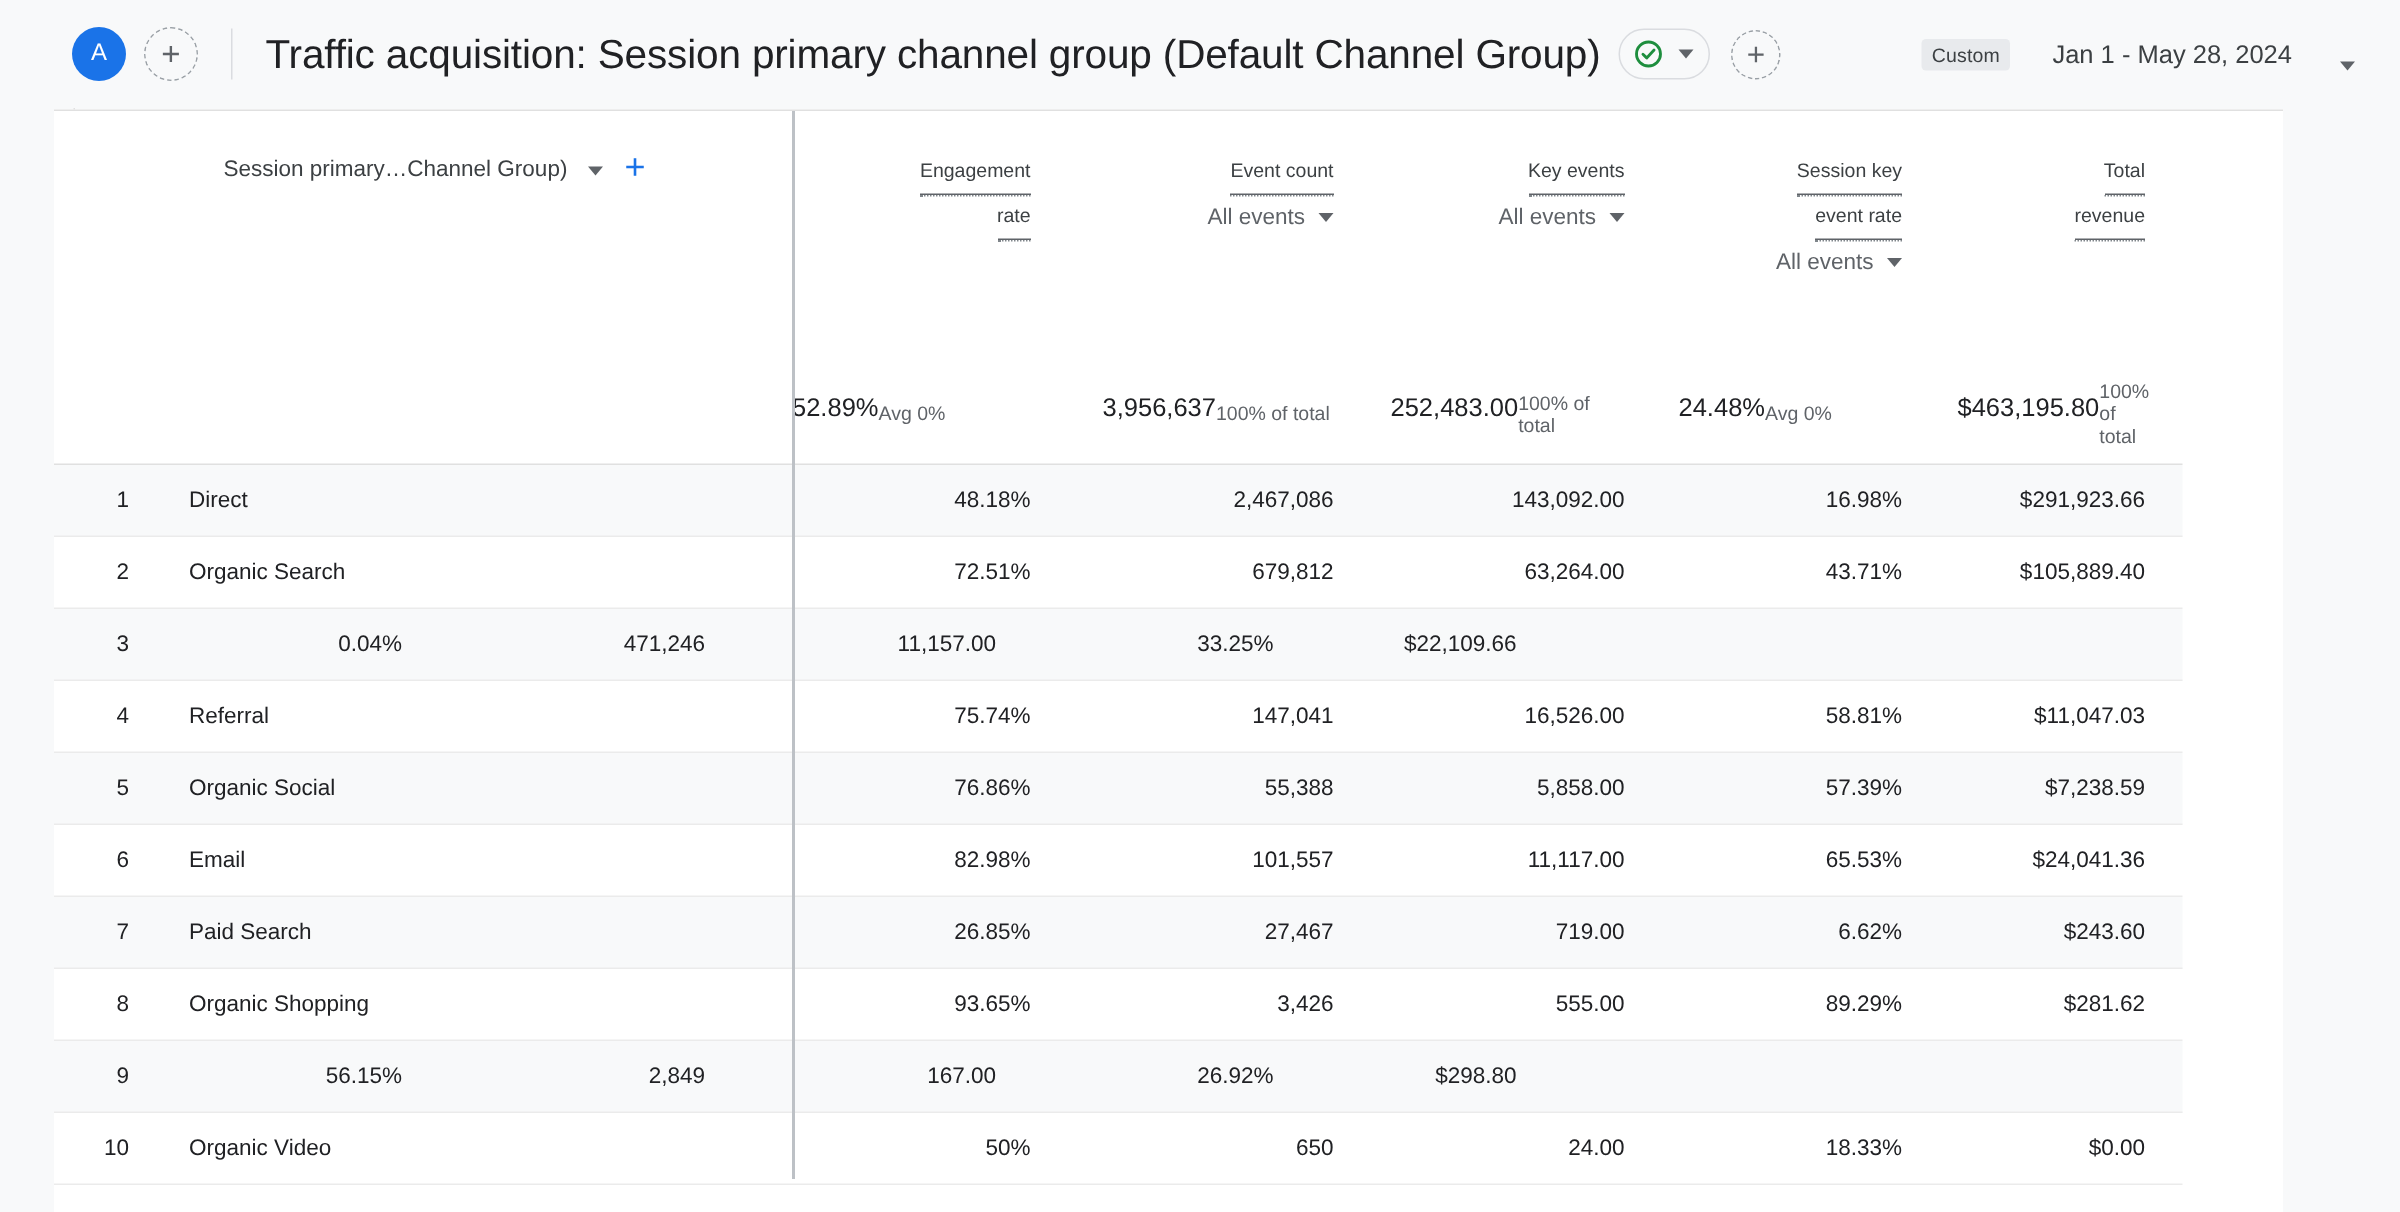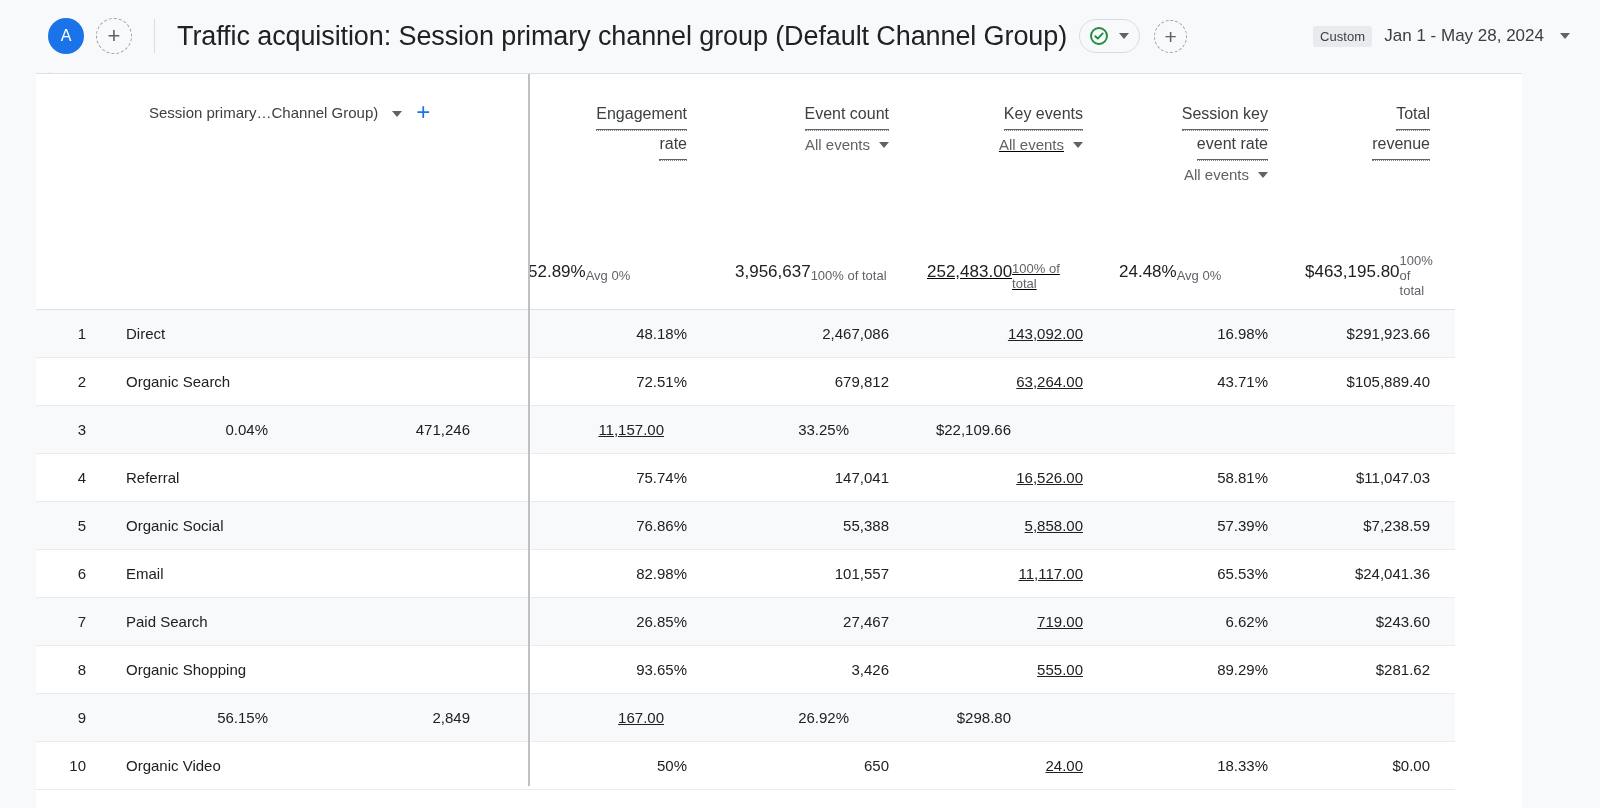--- a/index.html
+++ b/index.html
@@ -46,21 +46,21 @@
     border-top: 6px solid #5f6368; }
   .dashed-add-sm {
     width: 33px; height: 33px; border-radius: 50%;
     border: 1px dashed #9aa0a6;
     display: flex; align-items: center; justify-content: center;
     margin-left: 14px; flex: none;
   }
   .dashed-add-sm .plus { font-size: 21px; color: #5f6368; line-height: 1; font-weight: 300; }
   .daterange {
     margin-left: auto; margin-right: 30px;
-    display: flex; align-items: center; gap: 12px;
+    display: flex; align-items: flex-end; gap: 28px;
   }
   .custom-badge {
     background: #e8eaed; color: #3c4043; font-size: 13px;
     padding: 3px 7px; border-radius: 3px; letter-spacing: 0.1px;
   }
   .date-text { font-size: 17px; color: #3c4043; white-space: nowrap; }
   .date-caret { border-left: 5px solid transparent; border-right: 5px solid transparent;
     border-top: 6px solid #5f6368; margin-left: 4px; }
 
   
@@ -90,21 +90,21 @@
   .dim-head .label { font-size: 15px; color: #3c4043; white-space: nowrap; }
   .dim-head .caret { border-left: 5px solid transparent; border-right: 5px solid transparent;
     border-top: 6px solid #5f6368; margin-top: 7px; }
   .dim-head .plus { color: #1a73e8; font-size: 24px; line-height: 16px; font-weight: 300; }
 
   .mcol {
     flex: none; display: flex; flex-direction: column;
     align-items: flex-end; padding-top: 27px;
   }
   .mname {
-    font-size: 16px; color: #3c4043; text-align: right; line-height: 26px;
+    font-size: 13px; color: #3c4043; text-align: right; line-height: 26px;
   }
   .mname span {
     display: inline-block;
     border-bottom: 1px dotted #80868b;
     box-shadow: inset 0 -3px 0 -2px #5f6368;
     padding-bottom: 3px;
   }
   .allev {
     display: flex; align-items: center; gap: 9px;
     font-size: 15px; color: #5f6368; margin-top: 5px;
@@ -127,21 +127,21 @@
   .drow.alt { background: #f8f9fa; }
   .idx { width: 73px; flex: none; text-align: right; padding-right: 23px;
          font-size: 15px; color: #202124; }
   .dname { width: 419px; flex: none; padding-left: 17px;
            font-size: 15px; color: #202124; }
   .dcell { flex: none; text-align: right; font-size: 15px; color: #202124; }
 
   
   .c0 { width: 207px; padding-right: 48px; }
   .c1 { width: 192px; padding-right: 38px; }
-  .c2 { width: 192px; padding-right: 36px; text-decoration: underline; }
+  .c2 { width: 192px; padding-right: 36px; }
   .c3 { width: 186px; padding-right: 37px; }
   .c4 { width: 150px; padding-right: 25px; }
 </style>
 </head>
 <body>
 
 <div class="topbar">
   <div class="avatar">A</div>
 
   <div class="dashed-add">

